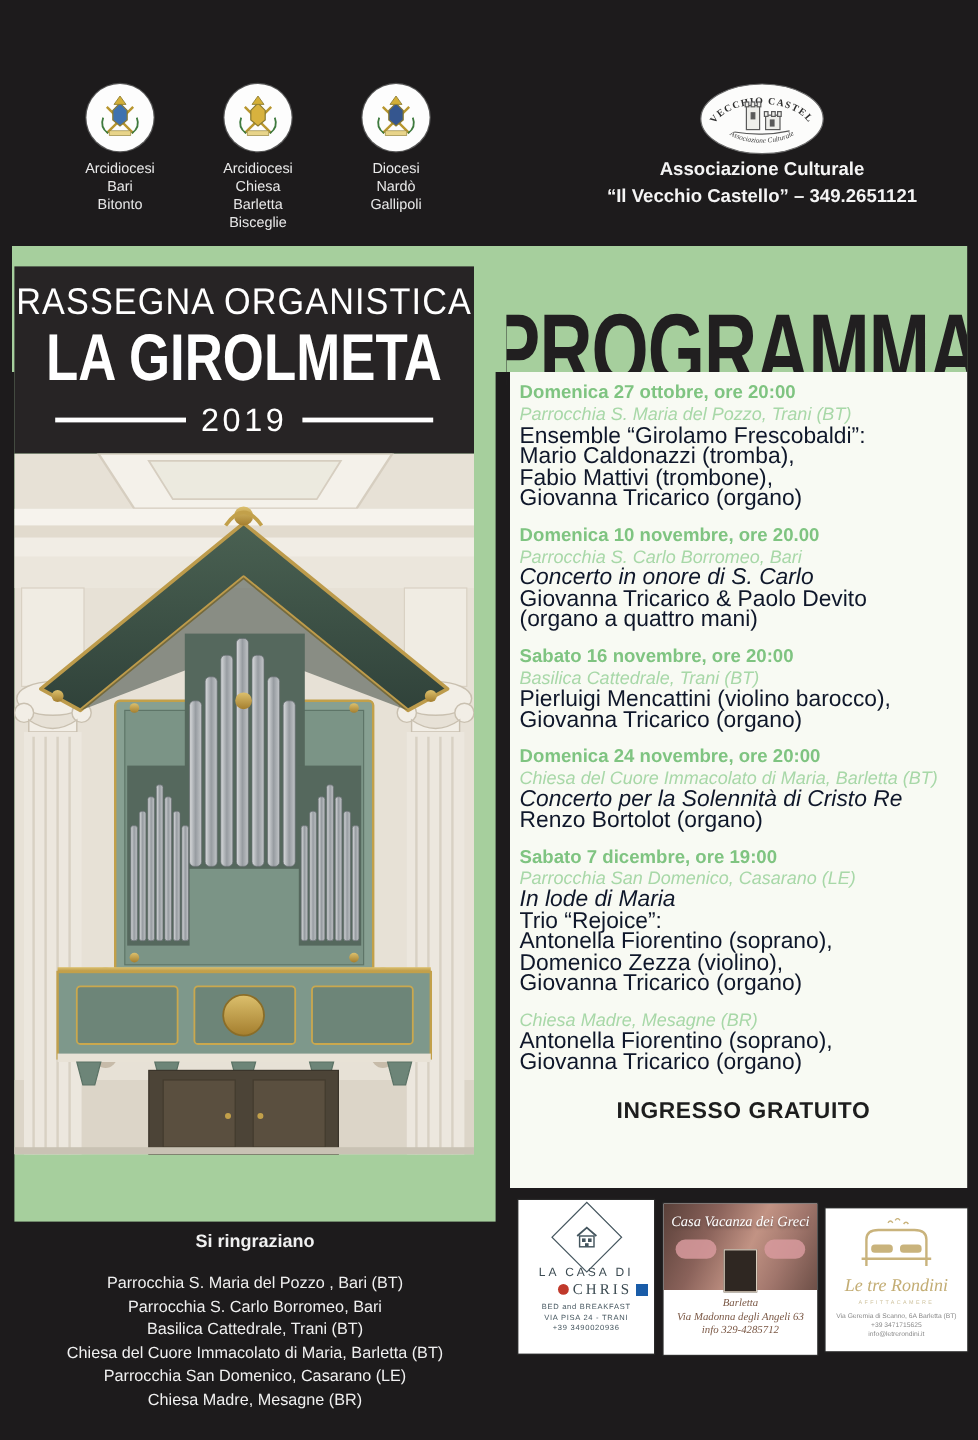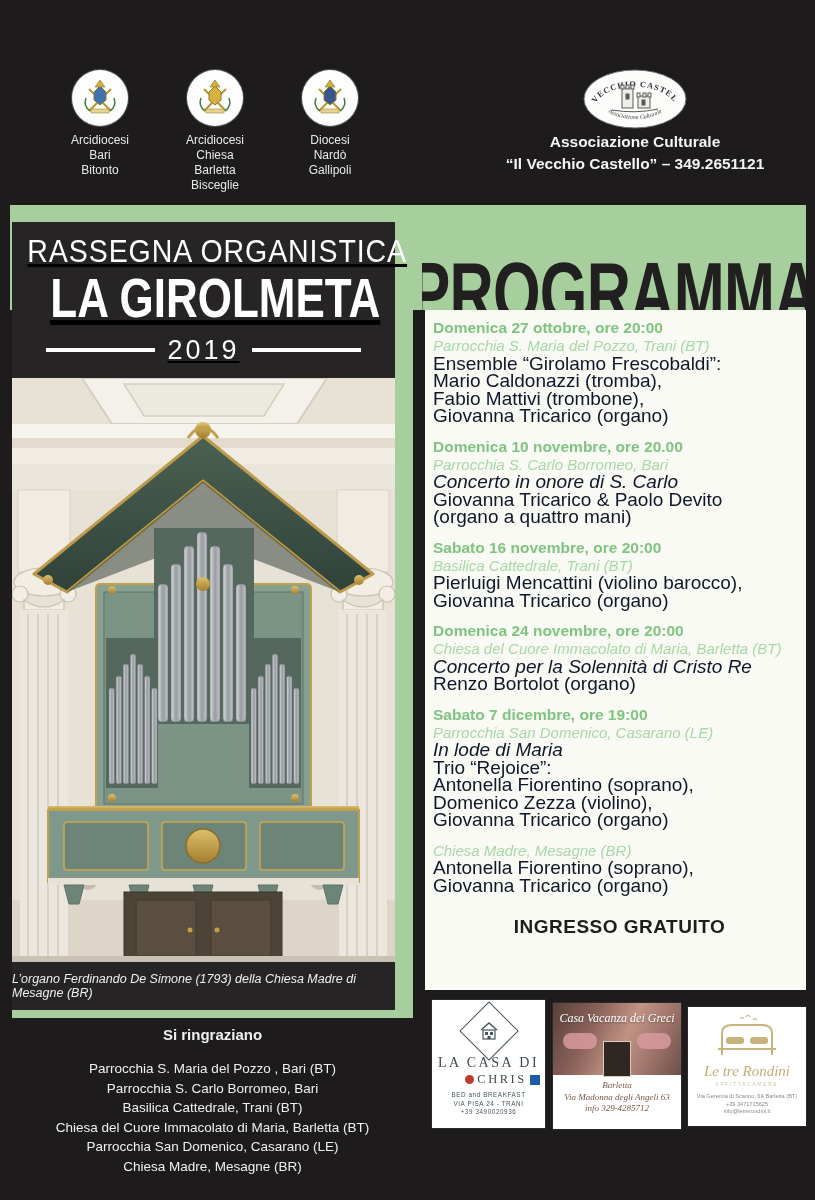--- a/index.html
+++ b/index.html
@@ -16,21 +16,21 @@
   .assoc{position:absolute;left:470px;top:68px;width:330px;text-align:center;}
   .assoc-oval{margin:0 auto;display:block;}
   .assoc-line{color:#f4f4f4;font-weight:700;font-size:15.5px;line-height:20px;margin-top:2px;}
 
   
   .green-band{position:absolute;left:10px;top:205px;width:796px;height:105px;background:#a6cf9d;}
   .left-green{position:absolute;left:12px;top:300px;width:401px;height:718px;background:#a6cf9d;}
 
   
   .title-box{position:absolute;left:12px;top:222px;width:383px;height:156px;background:#272425;
-             display:flex;flex-direction:column;justify-content:center;text-decoration:underline;}
+             display:flex;flex-direction:column;align-items:center;justify-content:center;}
   .kicker{color:#fff;font-size:31px;font-weight:400;letter-spacing:1px;white-space:nowrap;
           display:inline-block;transform:scaleX(.92);}
   .big-title{color:#fff;font-size:55px;font-weight:800;letter-spacing:0;line-height:1.02;white-space:nowrap;
              display:inline-block;transform:scaleX(.8);}
   .year-row{display:flex;align-items:center;width:100%;padding:0 34px;box-sizing:border-box;margin-top:8px;}
   .year-row .line{flex:1;height:4px;background:#fff;}
   .year{color:#fff;font-size:27px;font-weight:400;letter-spacing:3px;padding:0 12px;}
 
   
   .programma-head{position:absolute;left:422px;top:205px;width:384px;height:102px;
@@ -58,21 +58,21 @@
   .thanks{position:absolute;left:12px;top:1026px;width:401px;text-align:center;color:#f0f0f0;}
   .thanks-title{font-weight:700;font-size:15px;margin-bottom:16px;}
   .thanks-item{font-size:13.5px;line-height:19.5px;}
 
   
   .card{position:absolute;background:#fff;box-shadow:0 0 0 1px #2a2a2a;overflow:hidden;}
   .card1{left:432px;top:1000px;width:113px;height:128px;text-align:center;}
   .diamond{width:40px;height:40px;border:1.5px solid #44555e;transform:rotate(45deg);
            margin:10px auto 2px auto;display:flex;align-items:center;justify-content:center;}
   .diamond svg{transform:rotate(-45deg);}
-  .c1-name{font-family:Liberation Serif, serif;font-size:14px;letter-spacing:2.5px;color:#3c4b52;margin-top:3px;}
+  .c1-name{font-family:Liberation Sans, sans-serif;font-size:10px;letter-spacing:2.5px;color:#3c4b52;margin-top:3px;}
   .c1-row{display:flex;align-items:center;justify-content:center;gap:3px;margin-top:1px;padding-left:28px;}
   .c1-dot{width:9px;height:9px;border-radius:50%;background:#c0392b;}
   .c1-chris{font-family:"Liberation Serif",serif;font-size:12.5px;letter-spacing:2.5px;color:#3c4b52;}
   .c1-sq{width:10px;height:10px;background:#1a5ca8;}
   .c1-small{font-size:6.3px;letter-spacing:.6px;color:#44555e;line-height:8.5px;margin-top:4px;}
 
   .card2{left:553px;top:1003px;width:128px;height:126px;}
   .c2-photo{position:relative;height:72px;background:linear-gradient(115deg,#594039 0%,#8a625a 30%,#c29384 55%,#a1766c 75%,#6d4f47 100%);}
   .c2-title{position:absolute;left:0;right:0;top:8px;text-align:center;color:#fff;
             font-family:"Liberation Serif",serif;font-style:italic;font-size:12px;text-shadow:0 1px 2px #3338;}
@@ -359,23 +359,20 @@
     </g>
 
     <rect x="112" y="514" width="158" height="70" fill="#4c4437" stroke="#3a342a"></rect>
     <rect x="124" y="522" width="60" height="56" fill="#5a4f3f" stroke="#433b2e"></rect>
     <rect x="199" y="522" width="60" height="56" fill="#5a4f3f" stroke="#433b2e"></rect>
     <circle cx="178" cy="552" r="2.5" fill="#c2a04a"></circle>
       <circle cx="205" cy="552" r="2.5" fill="#c2a04a"></circle>
     <rect x="0" y="578" width="383" height="6" fill="#c9c2b4"></rect>
   </svg>
 
-  <div class="caption">
-    <span>L’organo Ferdinando De Simone (1793) della Chiesa Madre di Mesagne (BR)</span>
-  </div>
 
   <div class="thanks">
     <div class="thanks-title">Si ringraziano</div>
     <div id="thanks-list">
         <div class="thanks-item">Parrocchia S. Maria del Pozzo , Bari (BT)</div>
         <div class="thanks-item">Parrocchia S. Carlo Borromeo, Bari</div>
         <div class="thanks-item">Basilica Cattedrale, Trani (BT)</div>
         <div class="thanks-item">Chiesa del Cuore Immacolato di Maria, Barletta (BT)</div>
         <div class="thanks-item">Parrocchia San Domenico, Casarano (LE)</div>
         <div class="thanks-item">Chiesa Madre, Mesagne (BR)</div>

